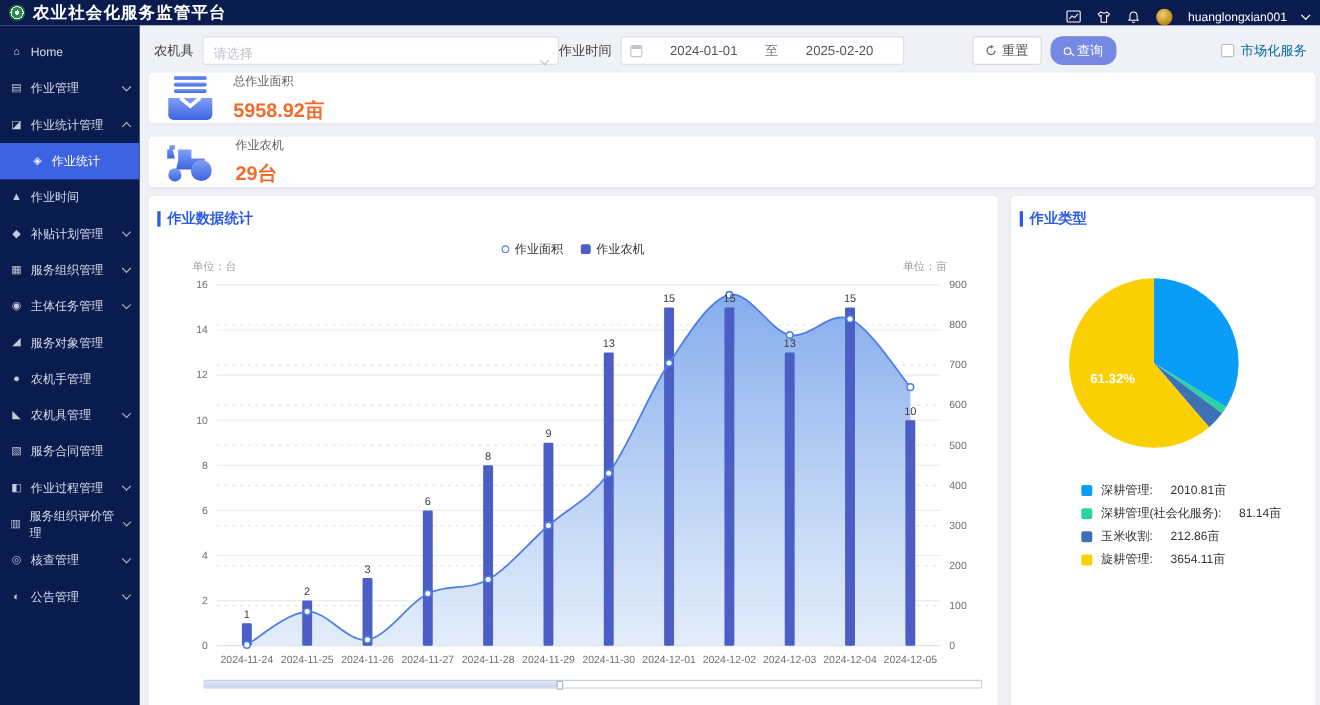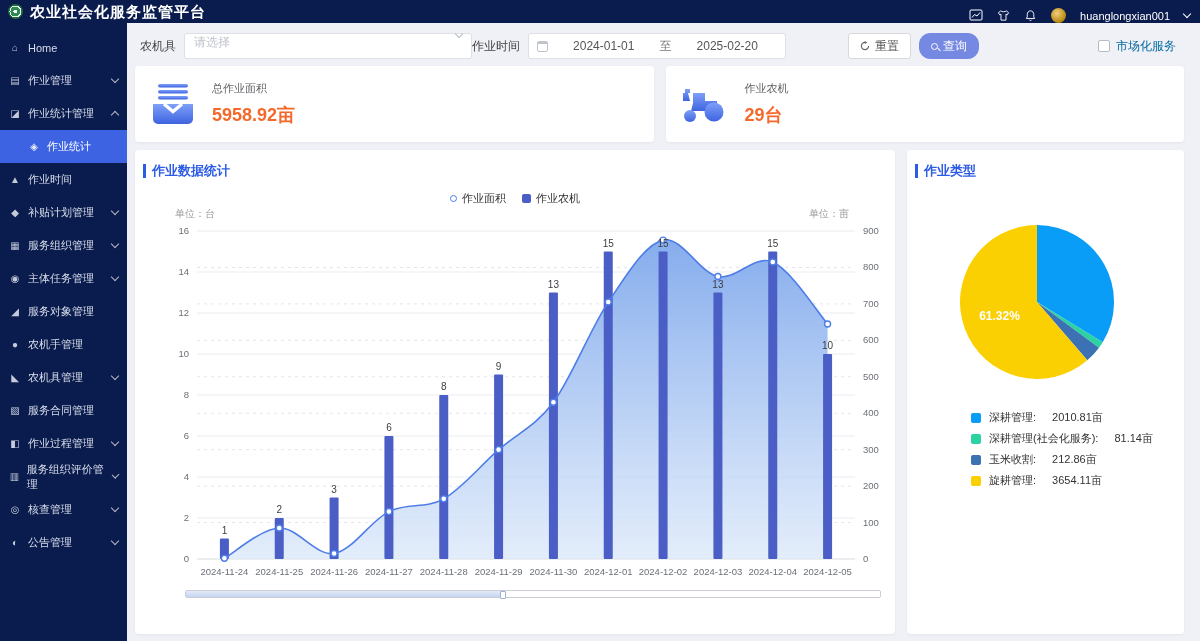--- a/index.html
+++ b/index.html
@@ -20,43 +20,43 @@
   .chev.up { transform:rotate(-135deg); margin-top:3px; }
 
   
   .layout { display:flex; height:618px; }
   .sidebar { width:127px; background:#0A1C4E; padding-top:8px; flex:0 0 auto; }
   .side-item { height:33px; display:flex; align-items:center; gap:7px; padding:0 9px; color:#D8DDEA; font-size:11px; cursor:pointer; }
   .side-item .glyph { font-size:10px; opacity:.9; width:12px; text-align:center; }
   .side-item .s-chev { margin-left:auto; }
   .side-item.child { padding-left:28px; }
   .side-item.active { background:#3D63E3; color:#fff; }
-  .content { flex:1; padding:0 16px 0 8px; }
+  .content { flex:1; padding:0 4px 0 8px; }
 
   
   .filter-bar { height:26px; margin-top:10px; margin-left:5px; display:flex; align-items:center; font-size:12px; color:#444; }
   .f-label { margin-right:8px; white-space:nowrap; }
-  .select { width:288px; height:26px; background:#fff; border:1px solid #DCDFE6; border-radius:3px; display:flex; align-items:flex-start; padding:0 9px;gap:44px; }
+  .select { width:324px; height:26px; background:#fff; border:1px solid #DCDFE6; border-radius:3px; display:flex; align-items:flex-end; padding:0 9px;gap:44px; }
   .select .ph { color:#BFC3CC; font-size:12px; flex:1; }
   .daterange { width:258px; height:26px; background:#fff; border:1px solid #DCDFE6; border-radius:3px; display:flex; align-items:center; padding:0 8px; gap:6px; font-size:12px; color:#555; margin-right:0; }
   .daterange .dt { flex:1; text-align:center; }
   .daterange .sep { color:#777; }
   .cal { width:11px; height:11px; border:1px solid #BFC3CC; border-radius:2px; background:linear-gradient(#BFC3CC 0 2.5px,transparent 2.5px); }
   .btn { height:26px; border-radius:3px; border:1px solid #D9D9D9; background:#fff; color:#555; font-size:12px; display:inline-flex; align-items:center; gap:5px; padding:0 11px; cursor:pointer; font-family:inherit; }
   .btn.primary { background:#7588E2; border-color:#7588E2; color:#fff; }
   .mag { position:relative; width:7px; height:7px; border:1.3px solid #fff; border-radius:50%; display:inline-block; }
   .mag::after { content:""; position:absolute; width:4px; height:1.3px; background:#fff; transform:rotate(45deg); right:-3.5px; bottom:-1.5px; }
   .chk { display:flex; align-items:center; gap:6px; margin-left:auto; margin-right:8px; font-size:12px; color:#0369a1; cursor:pointer; }
   .chk .box { width:12px; height:12px; border:1px solid #B8BCC4; border-radius:2px; background:#fff; }
   .ml28 { }
   .ml62 { margin-left:62px; }
   .ml8 { margin-left:8px;border-radius:11px; }
 
   
-  .cards { display:flex; gap:12px; margin-top:7px; }
+  .cards { display:flex; gap:12px; margin-top:7px;flex-direction:column; }
   .card { flex:1; background:#fff; border-radius:4px; height:76px; display:flex; align-items:center; padding:0 15px; gap:16px; box-shadow:0 1px 3px rgba(0,0,0,.05); }
   .c-label { font-size:11px; color:#606266; margin-bottom:7px; }
   .c-value { font-size:18px; font-weight:bold; color:#F5692B; }
 
   
   .panels { display:flex; gap:12px; margin-top:8px; height:484px; }
   .panel { background:#fff; border-radius:4px; position:relative; overflow:hidden; box-shadow:0 1px 3px rgba(0,0,0,.05); }
   .chartpanel { flex:1; }
   .piepanel { width:277px; flex:0 0 auto; }
   .ptitle { position:absolute; top:12px; left:8px; display:flex; align-items:center; gap:6px; color:#2C5CE5; font-weight:bold; font-size:13px; }

